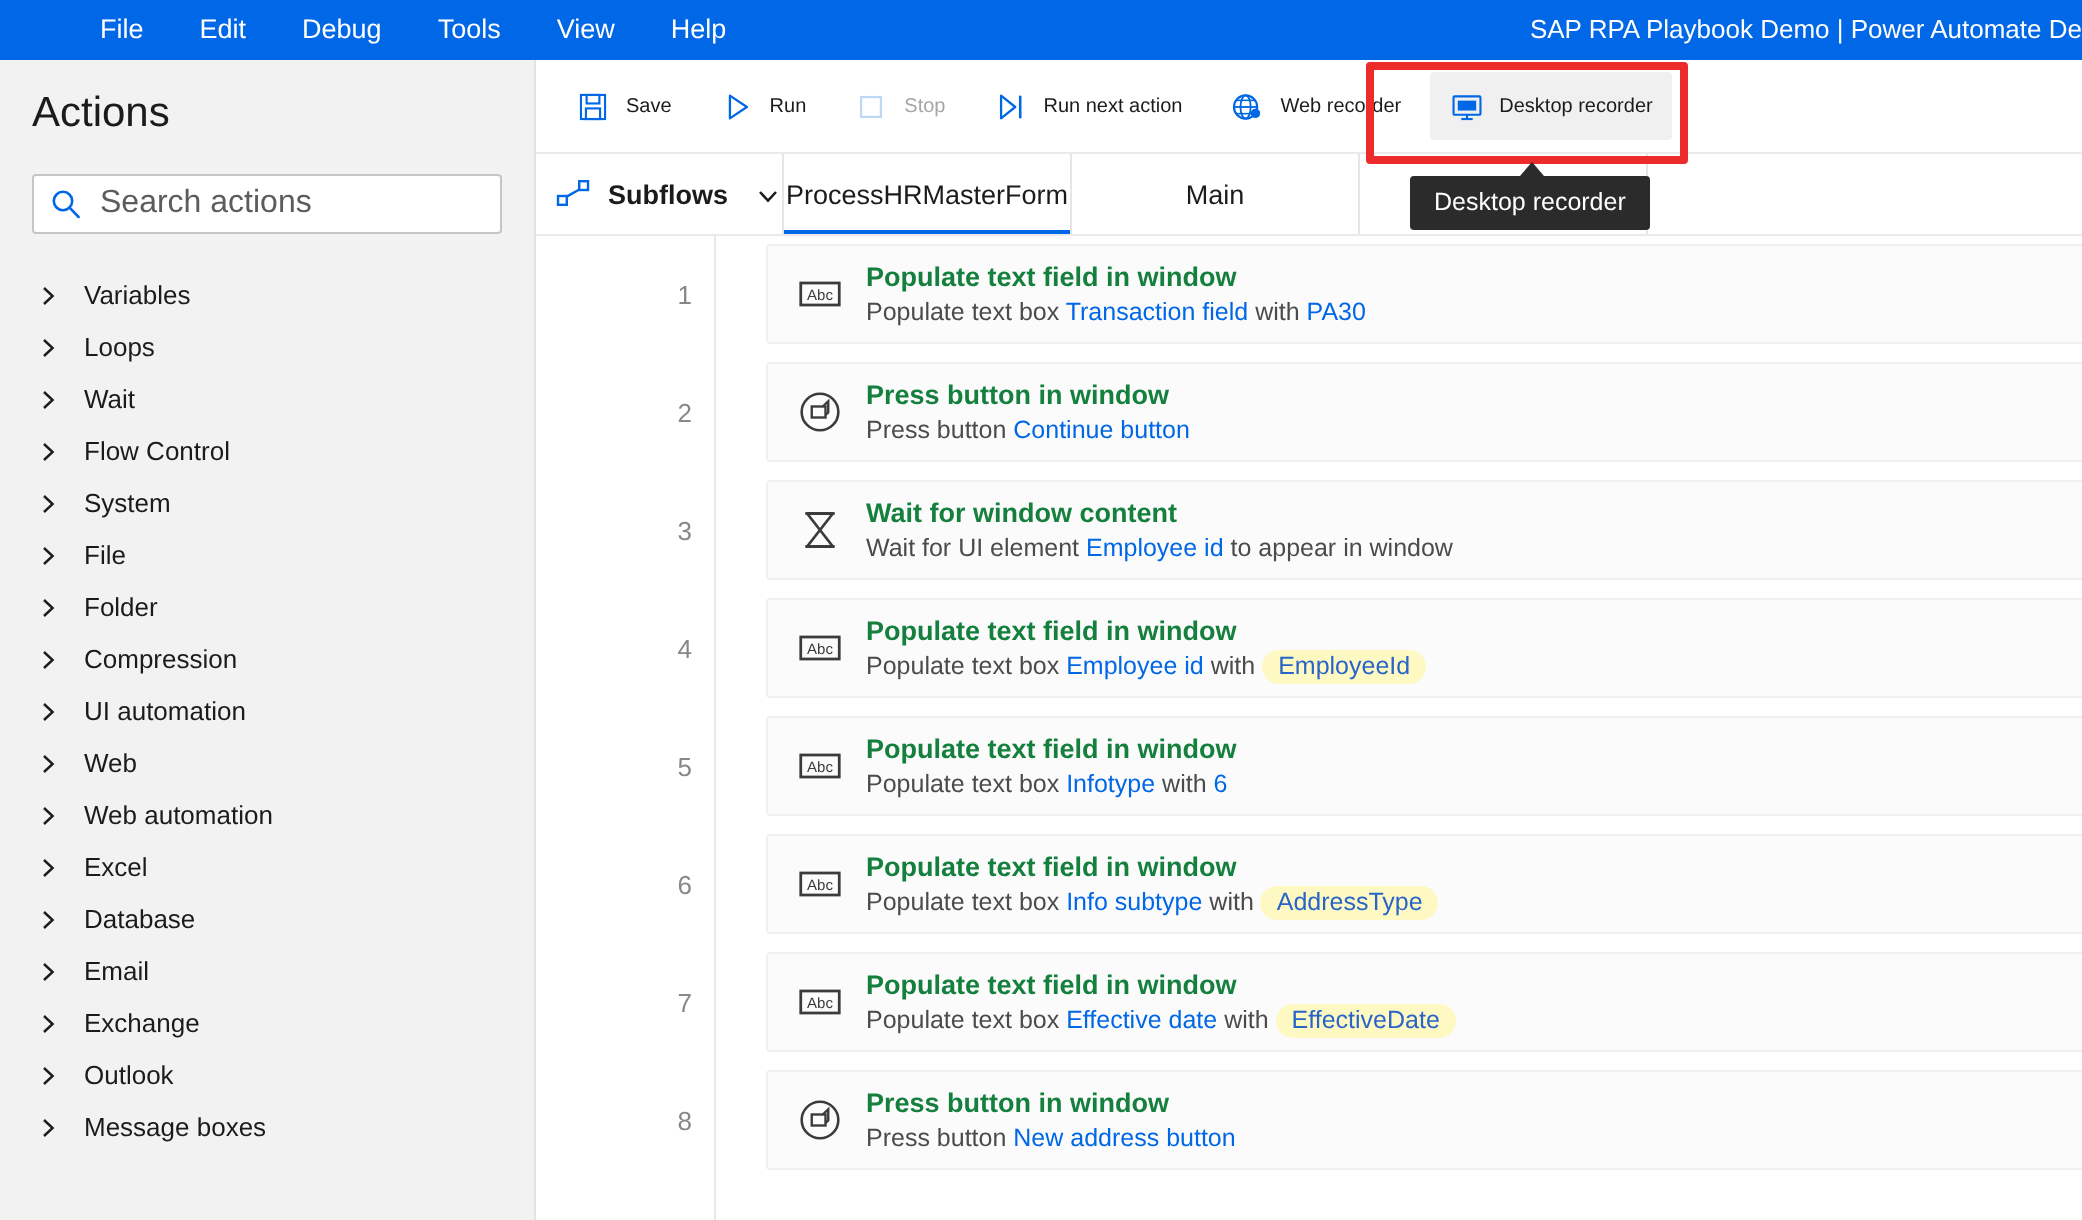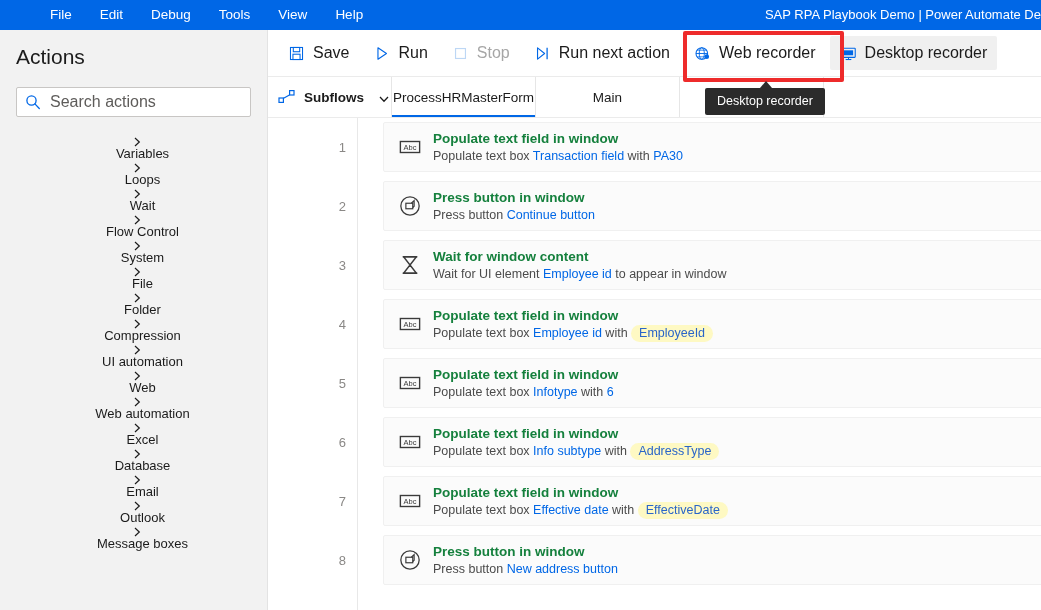--- a/index.html
+++ b/index.html
@@ -60,21 +60,20 @@
     font-family: "Liberation Sans", sans-serif;
     font-size: 16px; color: #605e5c; width: 100%;
   }
   .search-input::placeholder { color: #5e5c5a; }
 
   .tree { margin-top: 17px; }
   .tree-item {
     display: flex; align-items: center;
     height: 26px; padding-left: 18px;
     cursor: default;
-    flex-direction: column;
   }
   .chev { width: 12px; height: 12px; flex: none; margin-right: 12px; }
   .tree-label { font-size: 13px; color: #1b1b1b; }
 
   
   .right { position: absolute; left: 268px; top: 30px; width: 773px; height: 580px; background:#ffffff; }
 
   .toolbar {
     position: relative;
     height: 47px; width: 773px;
@@ -85,21 +84,21 @@
   }
   .tb-btn {
     display: flex; align-items: center;
     height: 34px; padding: 0 10px;
     margin-right: 4px;
     border-radius: 2px;
     cursor: default;
     white-space: nowrap;
   }
   .tb-btn .tb-ico { width: 17px; height: 17px; flex: none; margin-right: 8px; }
-  .tb-btn .tb-lbl { font-size: 16px; color: #1b1b1b; }
+  .tb-btn .tb-lbl { font-size: 10px; color: #1b1b1b; }
   .tb-btn.disabled .tb-lbl { color: #a6a6a6; }
   .tb-btn.active { background: #f0f0f0; }
 
   
   .tabstrip {
     position: relative;
     height: 41px; width: 773px;
     background: #ffffff;
     border-bottom: 1px solid #ebebeb;
     display: flex; align-items: stretch;
@@ -311,20 +310,26 @@
         <span class="chev"><svg viewBox="0 0 12 12" width="100%" height="100%">
             <polyline points="4,2 8.3,6 4,10" fill="none" stroke="#1b1b1b" stroke-width="1.2"></polyline>
           </svg></span>
         <span class="tree-label">Database</span>
       </div>
       <div class="tree-item">
         <span class="chev"><svg viewBox="0 0 12 12" width="100%" height="100%">
             <polyline points="4,2 8.3,6 4,10" fill="none" stroke="#1b1b1b" stroke-width="1.2"></polyline>
           </svg></span>
         <span class="tree-label">Email</span>
+      </div>
+      <div class="tree-item">
+        <span class="chev"><svg viewBox="0 0 12 12" width="100%" height="100%">
+            <polyline points="4,2 8.3,6 4,10" fill="none" stroke="#1b1b1b" stroke-width="1.2"></polyline>
+          </svg></span>
+        <span class="tree-label">Exchange</span>
       </div>
       <div class="tree-item">
         <span class="chev"><svg viewBox="0 0 12 12" width="100%" height="100%">
             <polyline points="4,2 8.3,6 4,10" fill="none" stroke="#1b1b1b" stroke-width="1.2"></polyline>
           </svg></span>
         <span class="tree-label">Outlook</span>
       </div>
       <div class="tree-item">
         <span class="chev"><svg viewBox="0 0 12 12" width="100%" height="100%">
             <polyline points="4,2 8.3,6 4,10" fill="none" stroke="#1b1b1b" stroke-width="1.2"></polyline>

